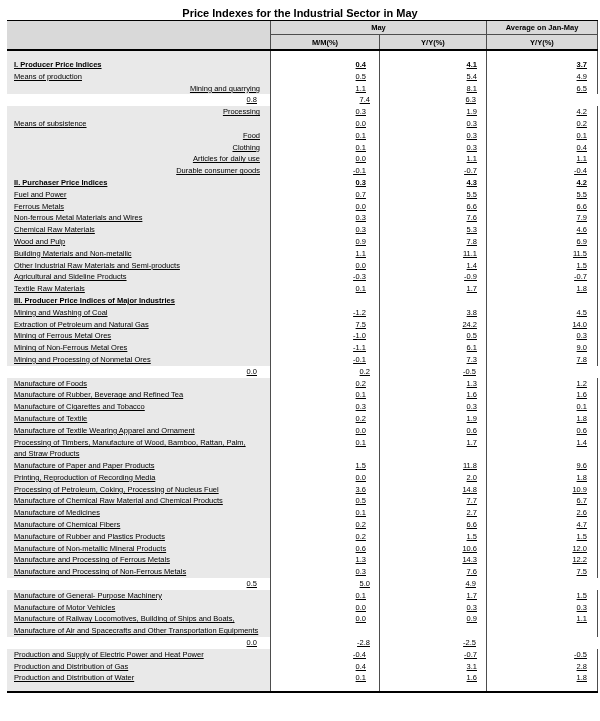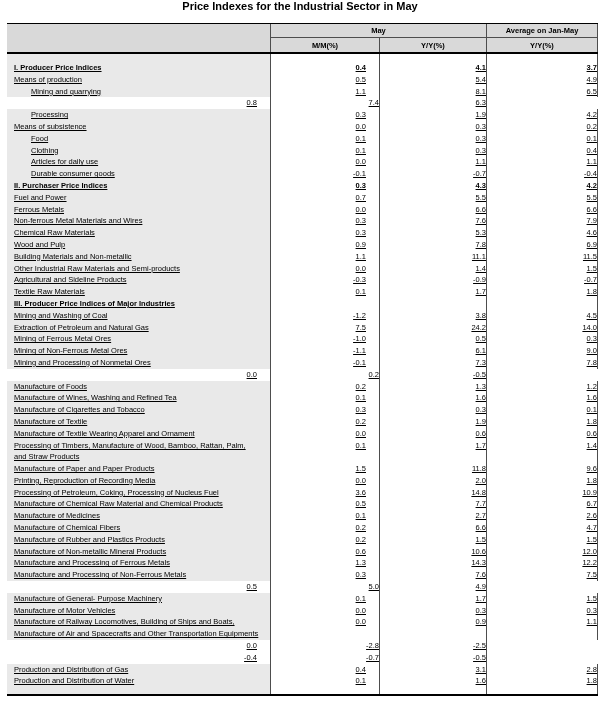--- a/index.html
+++ b/index.html
@@ -4,21 +4,22 @@
 <style>
   * { margin: 0; padding: 0; box-sizing: border-box; }
   html, body {
     width: 600px; height: 721px;
     background: #ffffff;
     font-family: "Liberation Sans", "DejaVu Sans", sans-serif;
     color: #000;
     overflow: hidden;
   }
   .page-title {
-    margin-bottom: 11px;
+    padding-top: 7px;
+    margin-bottom: 1px;
     text-align: center;
     font-size: 11px;
     font-weight: bold;
     line-height: 12px;
   }
   .price-table {
     margin-left: 7px;
     width: 591px;
     border-top: 1px solid #000;
     border-bottom: 2px solid #000;
@@ -52,27 +53,27 @@
   }
   .td {
     border-right: 1px solid #4d4d4d;
     line-height: 11.8px;
   }
   .td-label {
     background: #e9e9e9;
     padding-left: 7px;
     padding-right: 10px;
   }
-  .td-label.indent { padding-left: 24px; }
+  .td-label.indent { padding-left: 24px; text-align: right; }
   .td-label.justify { text-align: justify; }
   .tr.section { font-weight: bold; }
   .td-num { text-align: right; display: flex; align-items: flex-start; justify-content: flex-end; }
   .td-mm  { padding-right: 13px; }
-  .td-yy  { }
-  .td-avg { }
+  .td-yy  { padding-right: 9px; }
+  .td-avg { padding-right: 10px; }
   .tr.spacer-top .td { height: 8px; }
   .tr.spacer-bottom .td { height: 7px; }
 </style>
 </head>
 <body>
 
 <div class="page-title">Price Indexes for the Industrial Sector in May</div>
 
 <div class="price-table">
   <div class="thead">
@@ -250,21 +251,21 @@
         <div class="td td-num td-yy">0.2</div>
         <div class="td td-num td-avg">-0.5</div>
       </div>
       <div class="tr">
         <div class="td td-label">Manufacture of Foods</div>
         <div class="td td-num td-mm">0.2</div>
         <div class="td td-num td-yy">1.3</div>
         <div class="td td-num td-avg">1.2</div>
       </div>
       <div class="tr">
-        <div class="td td-label">Manufacture of Wines, Washing and Refined Tea</div>
+        <div class="td td-label">Manufacture of Rubber, Beverage and Refined Tea</div>
         <div class="td td-num td-mm">0.1</div>
         <div class="td td-num td-yy">1.6</div>
         <div class="td td-num td-avg">1.6</div>
       </div>
       <div class="tr">
         <div class="td td-label">Manufacture of Cigarettes and Tobacco</div>
         <div class="td td-num td-mm">0.3</div>
         <div class="td td-num td-yy">0.3</div>
         <div class="td td-num td-avg">0.1</div>
       </div>
@@ -368,20 +369,21 @@
         <div class="td td-num td-mm">0.0</div>
         <div class="td td-num td-yy">0.9</div>
         <div class="td td-num td-avg">1.1</div>
       </div>
       <div class="tr">
         <div class="td td-num td-mm">0.0</div>
         <div class="td td-num td-yy">-2.8</div>
         <div class="td td-num td-avg">-2.5</div>
       </div>
       <div class="tr">
+        <div class="td td-label">Production and Supply of Electric Power and Heat Power</div>
         <div class="td td-num td-mm">-0.4</div>
         <div class="td td-num td-yy">-0.7</div>
         <div class="td td-num td-avg">-0.5</div>
       </div>
       <div class="tr">
         <div class="td td-label">Production and Distribution of Gas</div>
         <div class="td td-num td-mm">0.4</div>
         <div class="td td-num td-yy">3.1</div>
         <div class="td td-num td-avg">2.8</div>
       </div>

